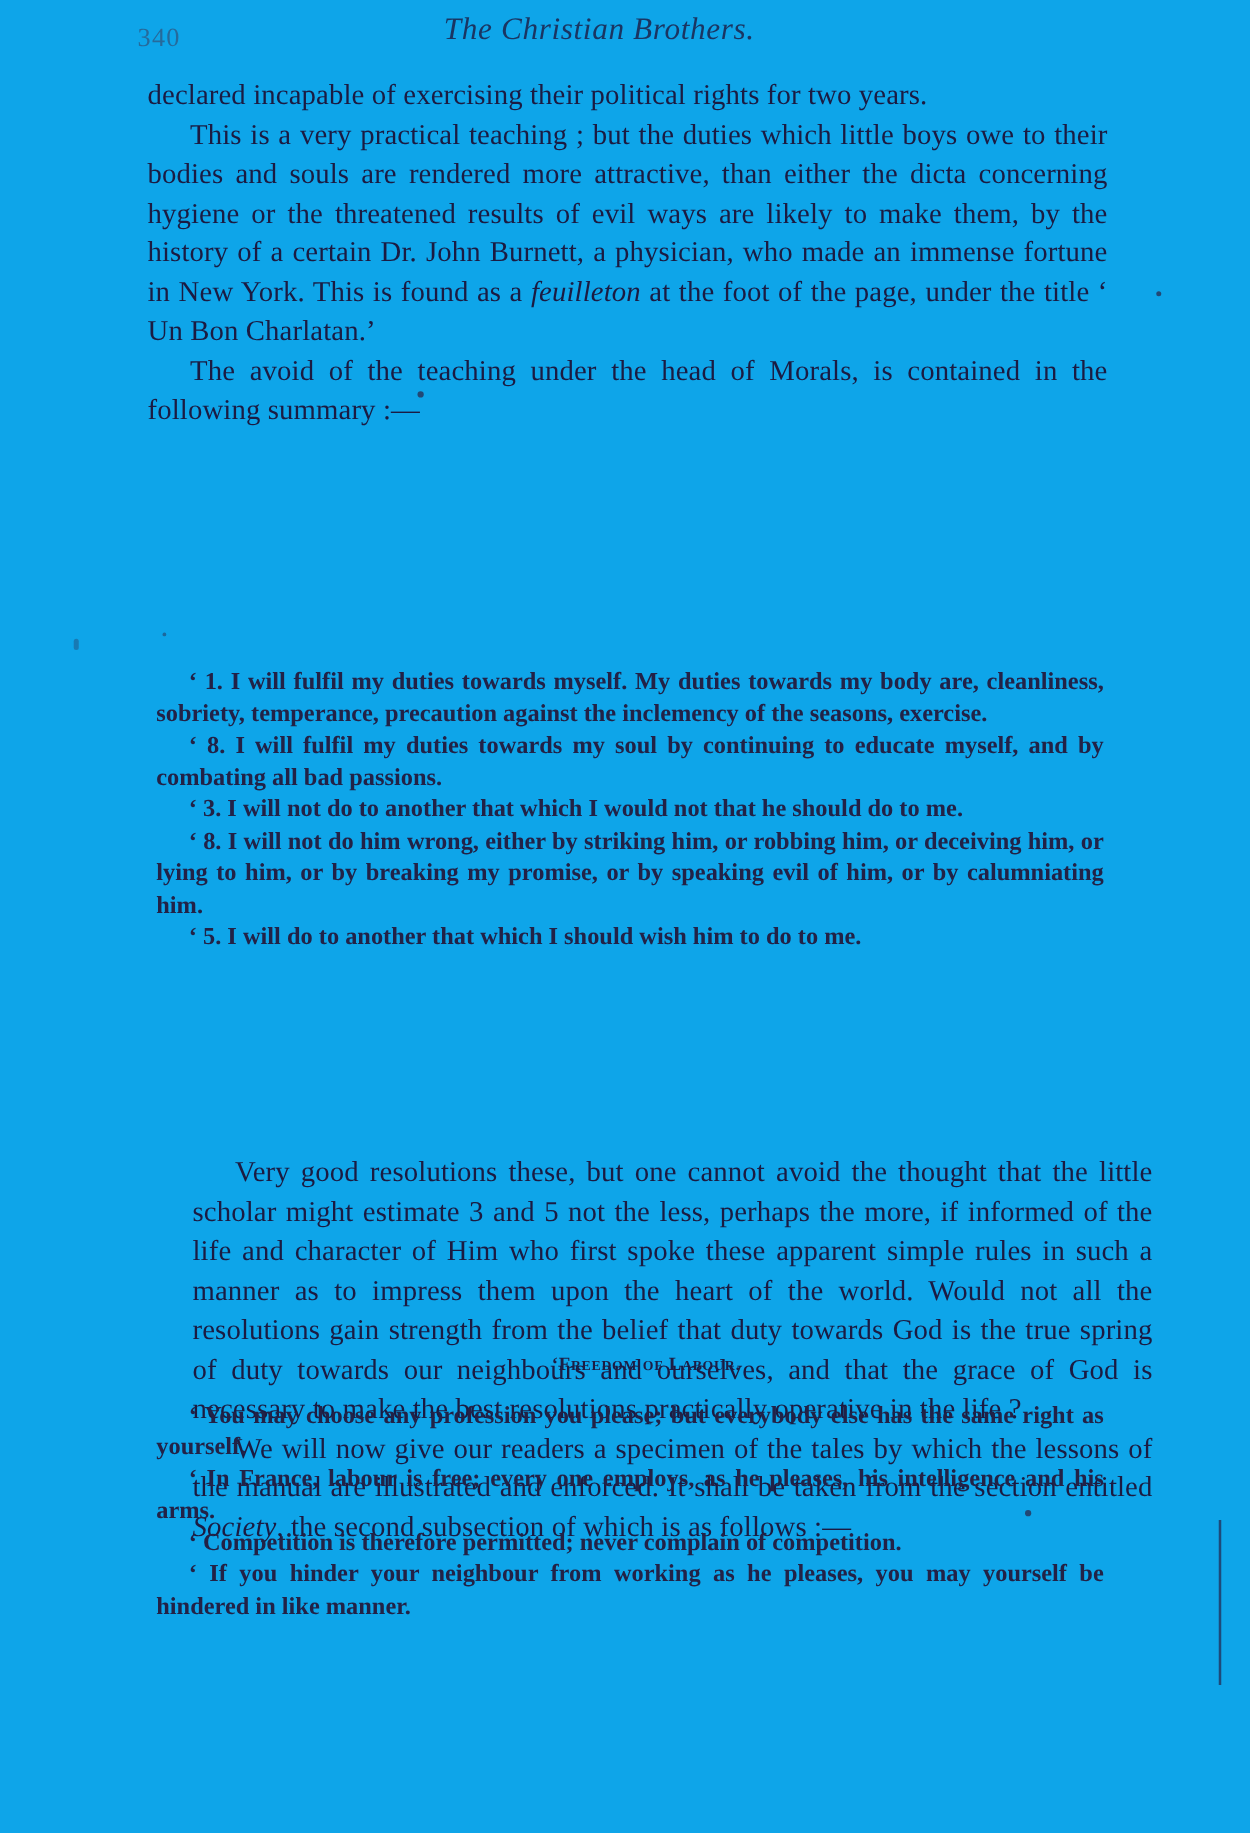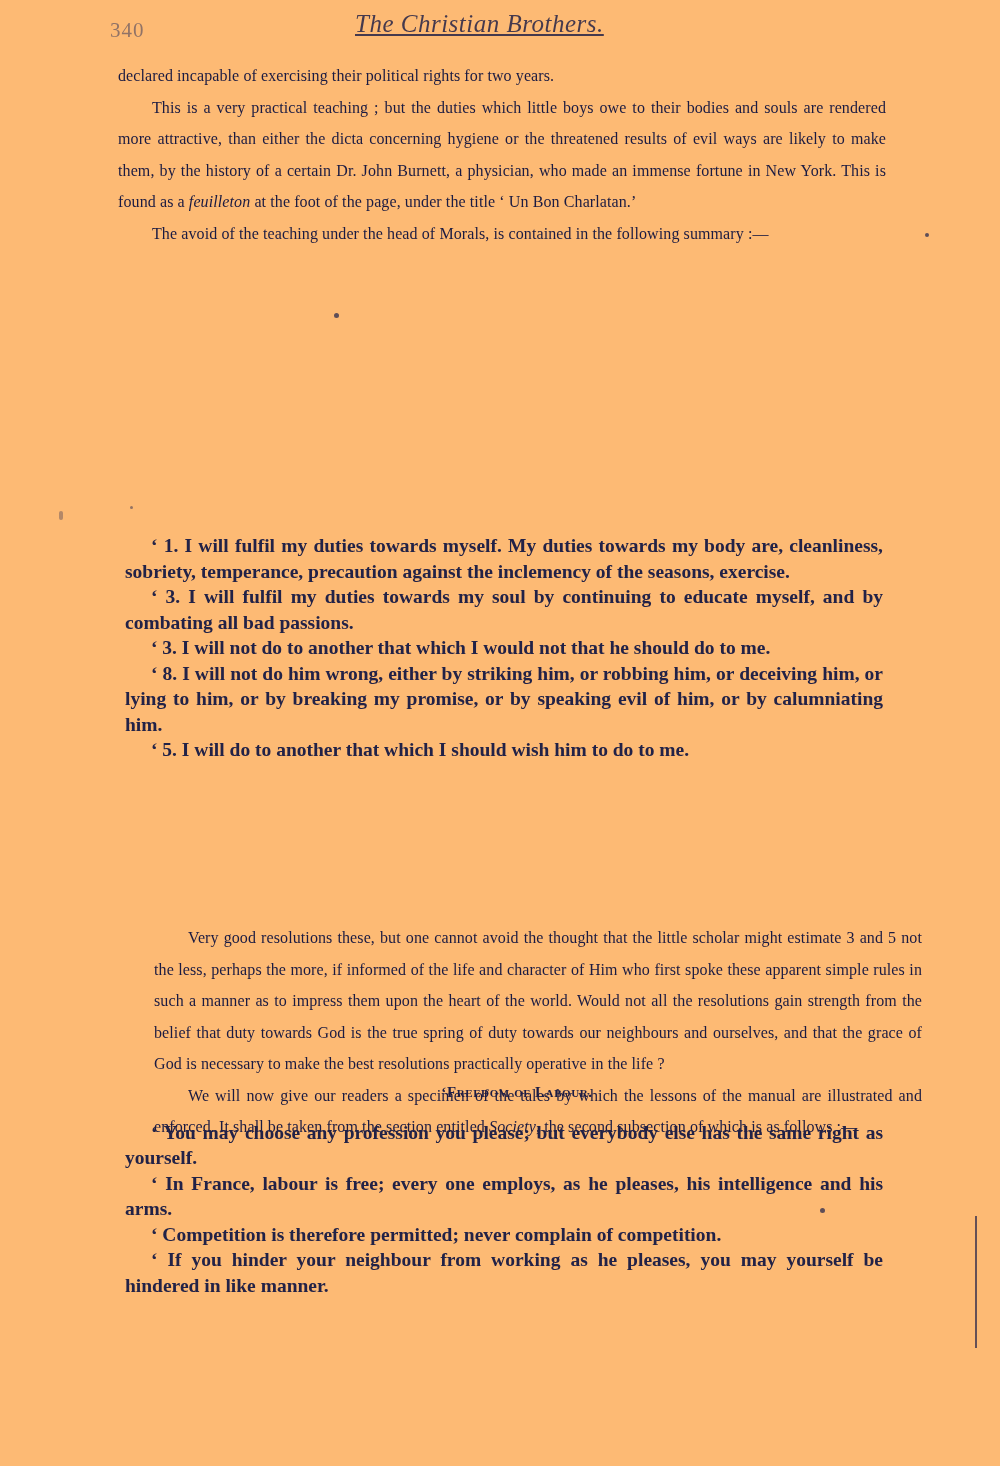--- a/index.html
+++ b/index.html
@@ -13,21 +13,21 @@
     position: relative;
     font-family: "Liberation Serif", serif;
     color: #14143c;
     overflow: hidden;
   }
   .page {
     position: absolute;
     left: 0; top: 0;
     width: 1000px;
     height: 1466px;
-    background: #fdba74;
+    background: #0ea5e9;
   }
   
   .running-head {
     position: absolute;
     top: 10px;
     left: 110px;
     width: 790px;
     height: 34px;
   }
   .folio {
@@ -43,32 +43,31 @@
   .head-title {
     position: absolute;
     left: 245px;
     top: 0;
     font-style: italic;
     font-size: 25px;
     letter-spacing: 0.5px;
     color: #1d1d45;
     opacity: 0.82;
     white-space: nowrap;
-    text-decoration: underline;
   }
   
   .body-col {
     position: absolute;
     left: 118px;
     top: 60px;
     width: 768px;
   }
   p.main {
     margin: 0 0 0 0;
-    font-size: 16px;
+    font-size: 23px;
     line-height: 31.5px;
     text-align: justify;
     text-justify: inter-word;
     color: #1b1b42;
     letter-spacing: 0.1px;
   }
   p.main.indent { text-indent: 34px; }
   p.main + p.main { margin-top: 0px; }
   .it { font-style: italic; }
 
@@ -127,21 +126,21 @@
   </div>
 
   <div class="body-col">
     <p class="main">declared incapable of exercising their political rights for two years.</p>
     <p class="main indent"><span>This is a very practical teaching ; but the duties which little boys owe to their bodies and souls are rendered more attractive, than either the dicta concerning hygiene or the threatened results of evil ways are likely to make them, by the history of a certain Dr. John Burnett, a physician, who made an immense fortune in New York.   This is found as a </span><span class="it">feuilleton</span><span> at the foot of the page, under the title ‘ Un Bon Charlatan.’</span></p>
     <p class="main indent">The avoid of the teaching under the head of Morals, is contained in the following summary :—</p>
   </div>
 
   <div class="quote-block" style="top:533px;">
     <p>‘ 1. I will fulfil my duties towards myself.  My duties towards my body are, cleanliness, sobriety, temperance, precaution against the inclemency of the seasons, exercise.</p>
-    <p>‘ 3. I will fulfil my duties towards my soul by continuing to educate myself, and by combating all bad passions.</p>
+    <p>‘ 8. I will fulfil my duties towards my soul by continuing to educate myself, and by combating all bad passions.</p>
     <p>‘ 3. I will not do to another that which I would not that he should do to me.</p>
     <p>‘ 8. I will not do him wrong, either by striking him, or robbing him, or deceiving him, or lying to him, or by breaking my promise, or by speaking evil of him, or by calumniating him.</p>
     <p>‘ 5.  I will do to another that which I should wish him to do to me.</p>
   </div>
 
   <div class="body-col" style="top:922px;margin-left:36px;">
     <p class="main indent">Very good resolutions these, but one cannot avoid the thought that the little scholar might estimate 3 and 5 not the less, perhaps the more, if informed of the life and character of Him who first spoke these apparent simple rules in such a manner as to impress them upon the heart of the world.   Would not all the resolutions gain strength from the belief that duty towards God is the true spring of duty towards our neighbours and ourselves, and that the grace of God is necessary to make the best resolutions practically operative in the life ?</p>
     <p class="main indent"><span>We will now give our readers a specimen of the tales by which the lessons of the manual are illustrated and enforced. It shall be taken from the section entitled </span><span class="it">Society</span><span>, the second subsection of which is as follows :—</span></p>
   </div>
 

